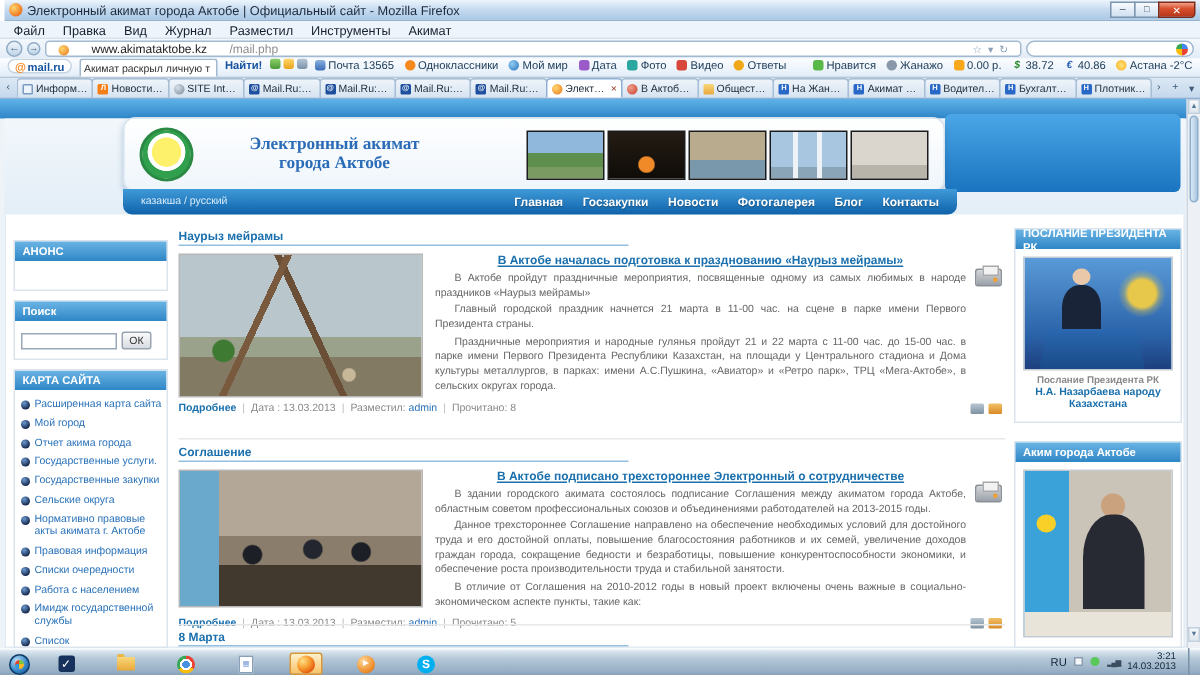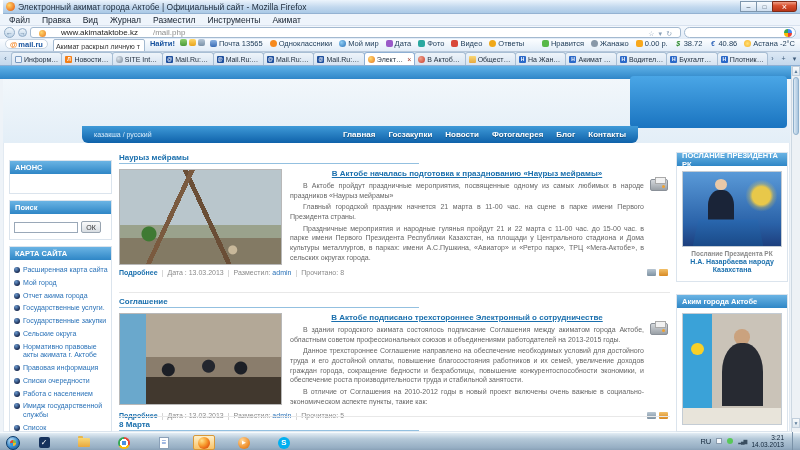--- a/index.html
+++ b/index.html
@@ -435,20 +435,34 @@
     <span class="tab-ctrl ctrl-plus"></span>
     <span class="tab-ctrl ctrl-list"></span>
   </div>
 
   <div class="page">
     <div class="band"></div>
     <div class="header-strip"></div>
     <div class="content-white"></div>
     <div class="blue-box"></div>
 
+    <div class="header-card">
+      <span class="site-logo"></span>
+      <span class="site-title">
+        <span>Электронный акимат</span><br>
+        <span>города Актобе</span>
+      </span>
+      <span class="header-photos">
+        <span class="hp hp1"></span>
+        <span class="hp hp2"></span>
+        <span class="hp hp3"></span>
+        <span class="hp hp4"></span>
+        <span class="hp hp5"></span>
+      </span>
+    </div>
 
     <div class="nav-bar">
       <span class="lang">казакша / русский</span>
       <span class="nav-items">
 
       <span class="nav-item">Главная</span>
           <span class="nav-item">Госзакупки</span>
           <span class="nav-item">Новости</span>
           <span class="nav-item">Фотогалерея</span>
           <span class="nav-item">Блог</span>

